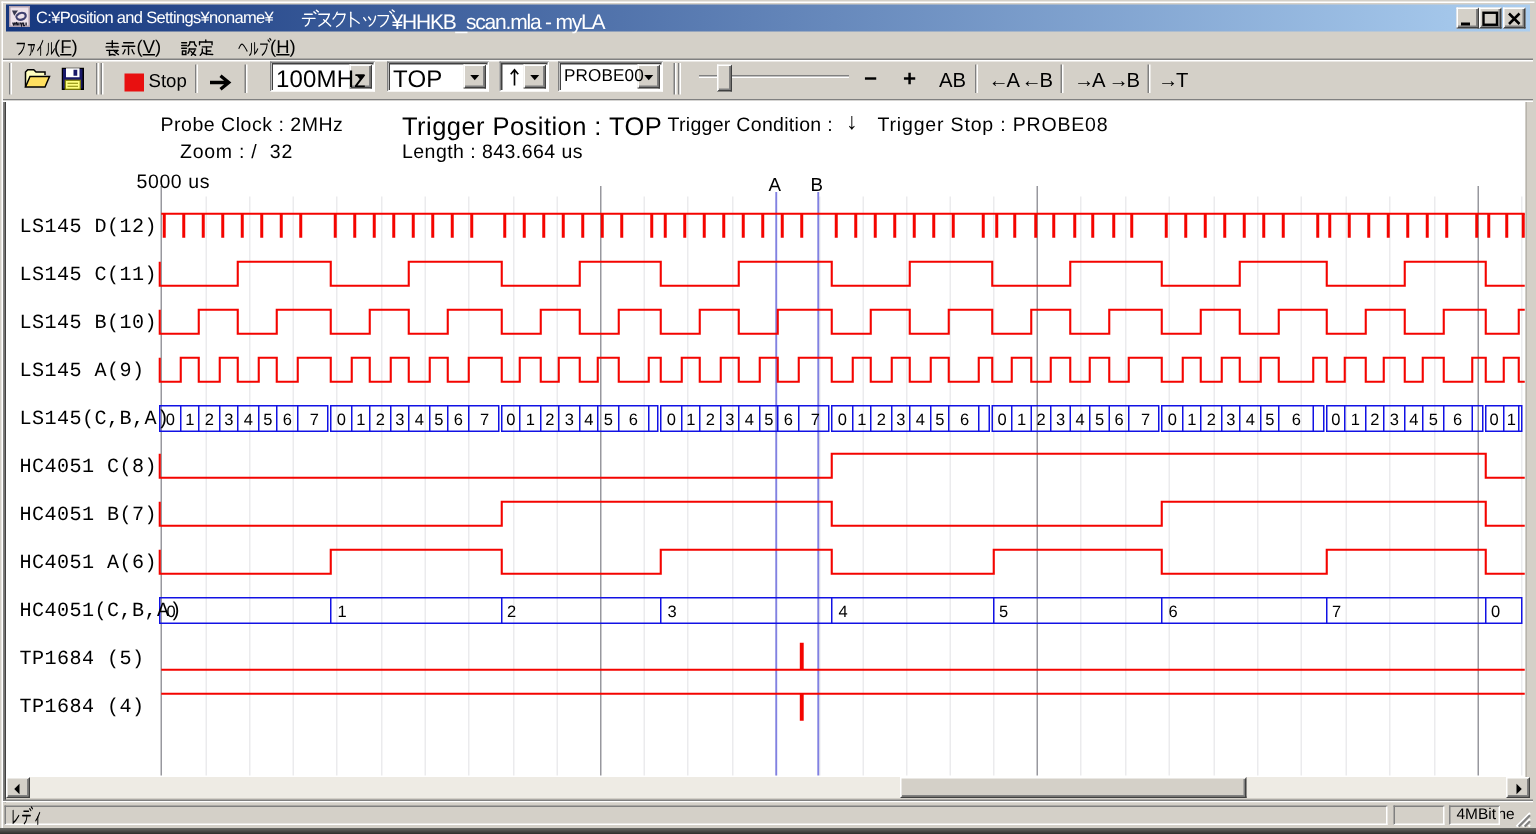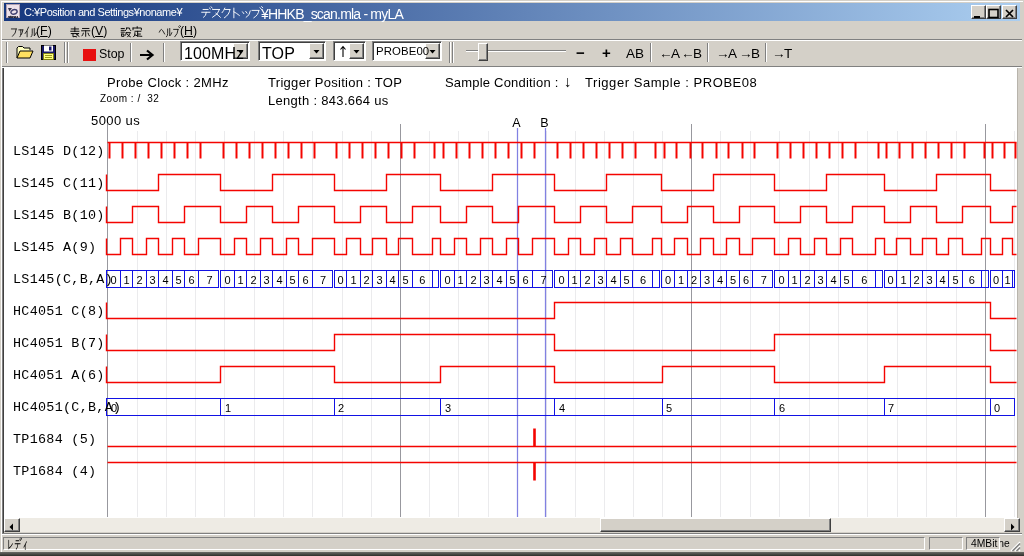--- a/index.html
+++ b/index.html
@@ -180,25 +180,25 @@
 <div class="t" style="left:659px;top:46px;font-size:13.5px;letter-spacing:-1.5px">←A</div>
 <div class="t" style="left:681px;top:46px;font-size:13.5px;letter-spacing:-1.5px">←B</div>
 <div class="t" style="left:716px;top:46px;font-size:13.5px;letter-spacing:-1.5px">→A</div>
 <div class="t" style="left:739px;top:46px;font-size:13.5px;letter-spacing:-1.5px">→B</div>
 <div class="t" style="left:772px;top:46px;font-size:13.5px;letter-spacing:-1.5px">→T</div>
 <div class="abs" style="left:2px;top:68px;width:1px;height:484px;background:#808080"></div>
 <div class="abs" style="left:3px;top:68px;width:1px;height:483px;background:#404040"></div>
 <div class="abs" style="left:4px;top:68px;width:1013px;height:450px;background:#ffffff"></div>
 <div class="abs" style="left:1017px;top:68px;width:1px;height:451px;background:#b8b4ac"></div>
 <div class="t" style="left:107px;top:75px;font-size:13px;letter-spacing:0.35px">Probe Clock : 2MHz</div>
-<div class="t" style="left:268px;top:75px;font-size:13px;letter-spacing:0.3px">Trigger Position : TOP</div>
-<div class="t" style="left:445px;top:75px;font-size:13px;letter-spacing:0.2px">Sample Condition :</div>
+<div class="t" style="left:268px;top:75px;font-size:17px;letter-spacing:0.3px">Trigger Position : TOP</div>
+<div class="t" style="left:445px;top:75px;font-size:13px;letter-spacing:0.2px">Trigger Condition :</div>
 <div class="t" style="left:564px;top:73px;font-size:15.5px;">↓</div>
-<div class="t" style="left:585px;top:75px;font-size:13px;letter-spacing:0.55px">Trigger Sample : PROBE08</div>
-<div class="t" style="left:100px;top:93px;font-size:10px;letter-spacing:0.5px">Zoom : /  32</div>
+<div class="t" style="left:585px;top:75px;font-size:13px;letter-spacing:0.55px">Trigger Stop : PROBE08</div>
+<div class="t" style="left:120px;top:93px;font-size:13px;letter-spacing:0.5px">Zoom : /  32</div>
 <div class="t" style="left:268px;top:93px;font-size:13px;letter-spacing:0.3px">Length : 843.664 us</div>
 <svg class="abs" style="left:0;top:0" width="1024" height="556" viewBox="0 0 1024 556" font-family="Liberation Sans,sans-serif">
     <line x1="137.5" y1="131" x2="137.5" y2="517" stroke="#ebebed" stroke-width="1"></line>
 <line x1="166.5" y1="131" x2="166.5" y2="517" stroke="#ebebed" stroke-width="1"></line>
 <line x1="195.5" y1="131" x2="195.5" y2="517" stroke="#ebebed" stroke-width="1"></line>
 <line x1="224.5" y1="131" x2="224.5" y2="517" stroke="#ebebed" stroke-width="1"></line>
 <line x1="254.5" y1="131" x2="254.5" y2="517" stroke="#ebebed" stroke-width="1"></line>
 <line x1="283.5" y1="131" x2="283.5" y2="517" stroke="#ebebed" stroke-width="1"></line>
 <line x1="312.5" y1="131" x2="312.5" y2="517" stroke="#ebebed" stroke-width="1"></line>
 <line x1="342.5" y1="131" x2="342.5" y2="517" stroke="#ebebed" stroke-width="1"></line>

